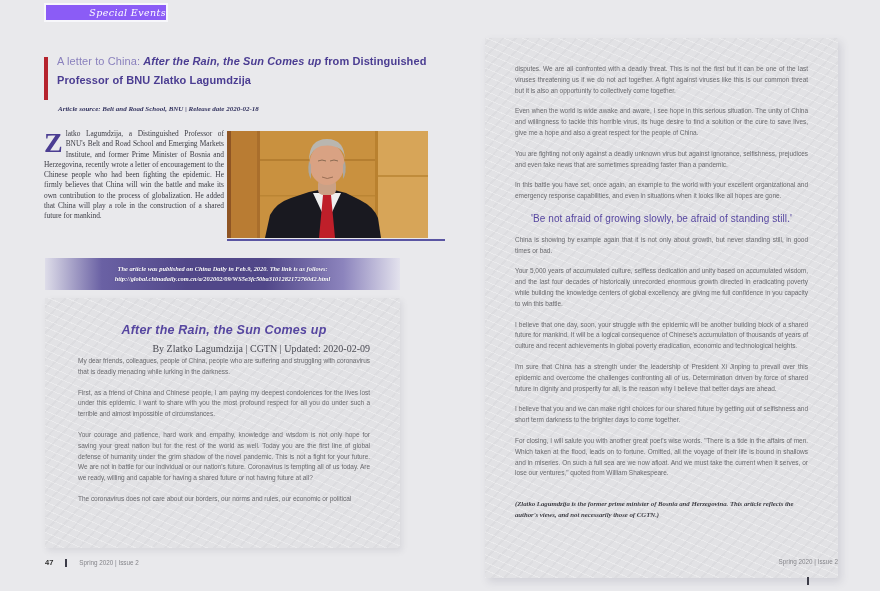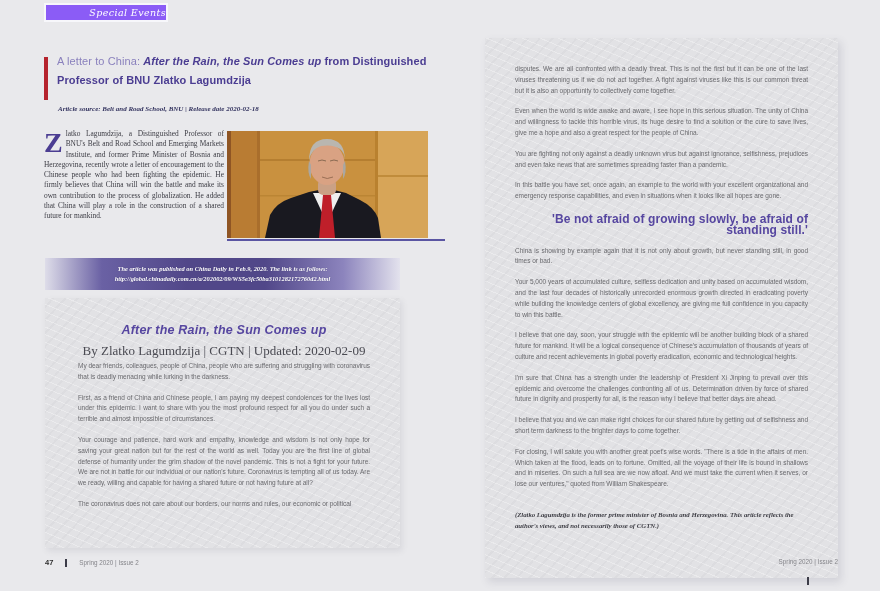--- a/index.html
+++ b/index.html
@@ -76,25 +76,25 @@
   }
   .right-card {
     position:absolute; left:485px; top:38px; width:353px; height:540px; overflow:hidden;
     padding:26px 30px 0 30px; box-shadow:3px 4px 8px rgba(90,90,110,.16);
   }
   .letter-title {
     text-align:center; font-size:12.5px; font-weight:bold; font-style:italic;
     color:#5646a0; margin-top:12px; letter-spacing:.2px;
   }
   .letter-byline {
-    text-align:center; font-family:"Liberation Serif", serif; font-size:13px;
+    text-align:right; font-family:"Liberation Serif", serif; font-size:10px;
     color:#4a4a52; margin-top:6px; margin-bottom:2px;
   }
   .blk { font-size:6.5px; line-height:10.8px; color:#69696d; text-align:justify; margin-bottom:10px; letter-spacing:-0.03px; }
-  .blk-h { color:#5646a0; font-weight:bold; font-size:12px; text-align:right; margin:12px 0 10px 0; letter-spacing:.1px; }
+  .blk-h { color:#5646a0; font-weight:normal; font-size:10px; text-align:center; margin:12px 0 10px 0; letter-spacing:.1px; }
   .blk-closing {
     font-family:"Liberation Serif", serif; font-style:italic; font-weight:bold;
     color:#3f3f46; font-size:6.8px; margin-top:20px; text-align:left;
   }
 
   
   .footer { position:absolute; top:558px; display:flex; align-items:center; gap:12px; }
   .footer-left { left:45px; }
   .footer-right { right:42px;flex-direction:column; }
   .page-num { font-size:7.5px; font-weight:bold; color:#2e2e2e; }

